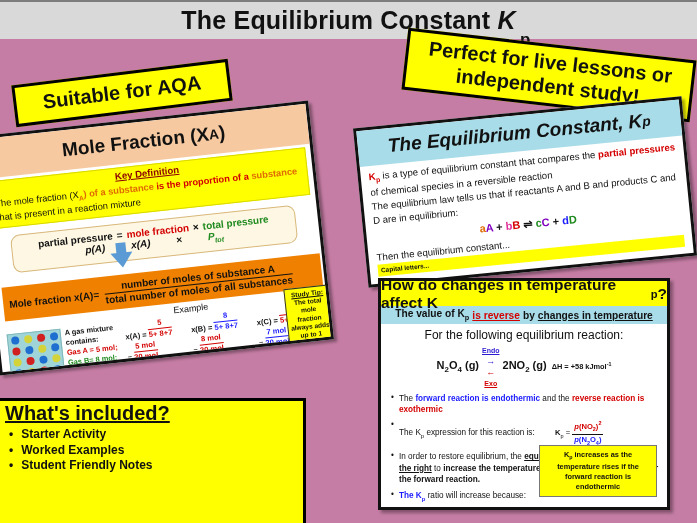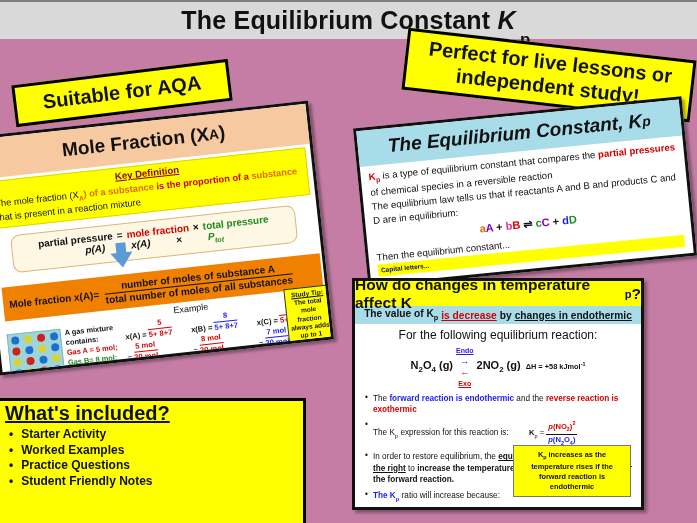--- a/index.html
+++ b/index.html
@@ -134,21 +134,21 @@
   #card-kp .body { padding: 4px 8px 0 8px; font-size: 9.6px; line-height: 1.45; color: #111;}
   #card-kp .eqline { text-align: center; font-weight: bold; font-size: 11px; margin-top: 4px;}
   #card-kp .thenline { margin-top: 3px; font-size: 9.6px; }
   .capnote {
     margin-top: 1px; background: #ffff00; font-size: 6.5px; font-weight: bold;
     padding: 1px 3px; color:#111;
   }
 
   
   #card-temp {
-    position: absolute; left: 352px; top: 278px; width: 292px; height: 232px;
+    position: absolute; left: 378px; top: 278px; width: 292px; height: 232px;
     background: #fff; border: 3px solid #111;
     box-shadow: 3px 3px 3px rgba(0,0,0,.35); overflow: hidden;
   }
   #card-temp .hdr {
     height: 25px; background: #ffff00; display:flex; align-items:center; justify-content:center;
     font-size: 15.5px; font-weight: bold; color: #111;
   }
   #card-temp .subhdr {
     height: 18px; background: #a8dce8; display:flex; align-items:center; justify-content:center;
     font-size: 10.2px; font-weight: bold; color: #111; gap: 3px;
@@ -328,23 +328,23 @@
   </div>
 
   <div id="card-temp">
     <div class="hdr">
       <span>How do changes in temperature affect K</span>
         <span class="sub-small">p</span>
         <span>?</span>
     </div>
     <div class="subhdr">
       <span><span>The value of K</span><span class="sub-small">p</span></span>
-      <span class="rd u">is decrease</span>
+      <span class="rd u">is reverse</span>
       <span>by</span>
-      <span class="u">changes in endothermic</span>
+      <span class="u">changes in temperature</span>
     </div>
 
     <div class="intro">For the following equilibrium reaction:</div>
 
     <div class="rxn-wrap">
       <span><span>N</span><span class="sub-small">2</span><span>O</span><span class="sub-small">4</span><span> (g)</span></span><span class="arrows2"><span class="endo">Endo</span><br><span style="font-size:9px;color:#2b1bd1;">→</span><br><span style="font-size:9px;color:#d40000;">←</span><br><span class="exo">Exo</span></span><span><span>2NO</span><span class="sub-small">2</span><span> (g)</span></span><span class="dh"><span>ΔH = +58 kJmol</span><span class="sup-small">-1</span></span>
     </div>
 
     <ul>
       <li>
@@ -375,18 +375,17 @@
     <div class="kpnote">
       <span>K</span><span class="sub-small">p</span><span> increases as the temperature rises if the forward reaction is endothermic</span>
     </div>
   </div>
 
   <div id="panel-included">
     <div class="hd">What's included?</div>
     <ul>
       <li>Starter Activity</li>
       <li>Worked Examples</li>
-      <li>Practice Questions</li>
       <li>Student Friendly Notes</li>
     </ul>
   </div>
 
 </div>
 
 </body></html>

